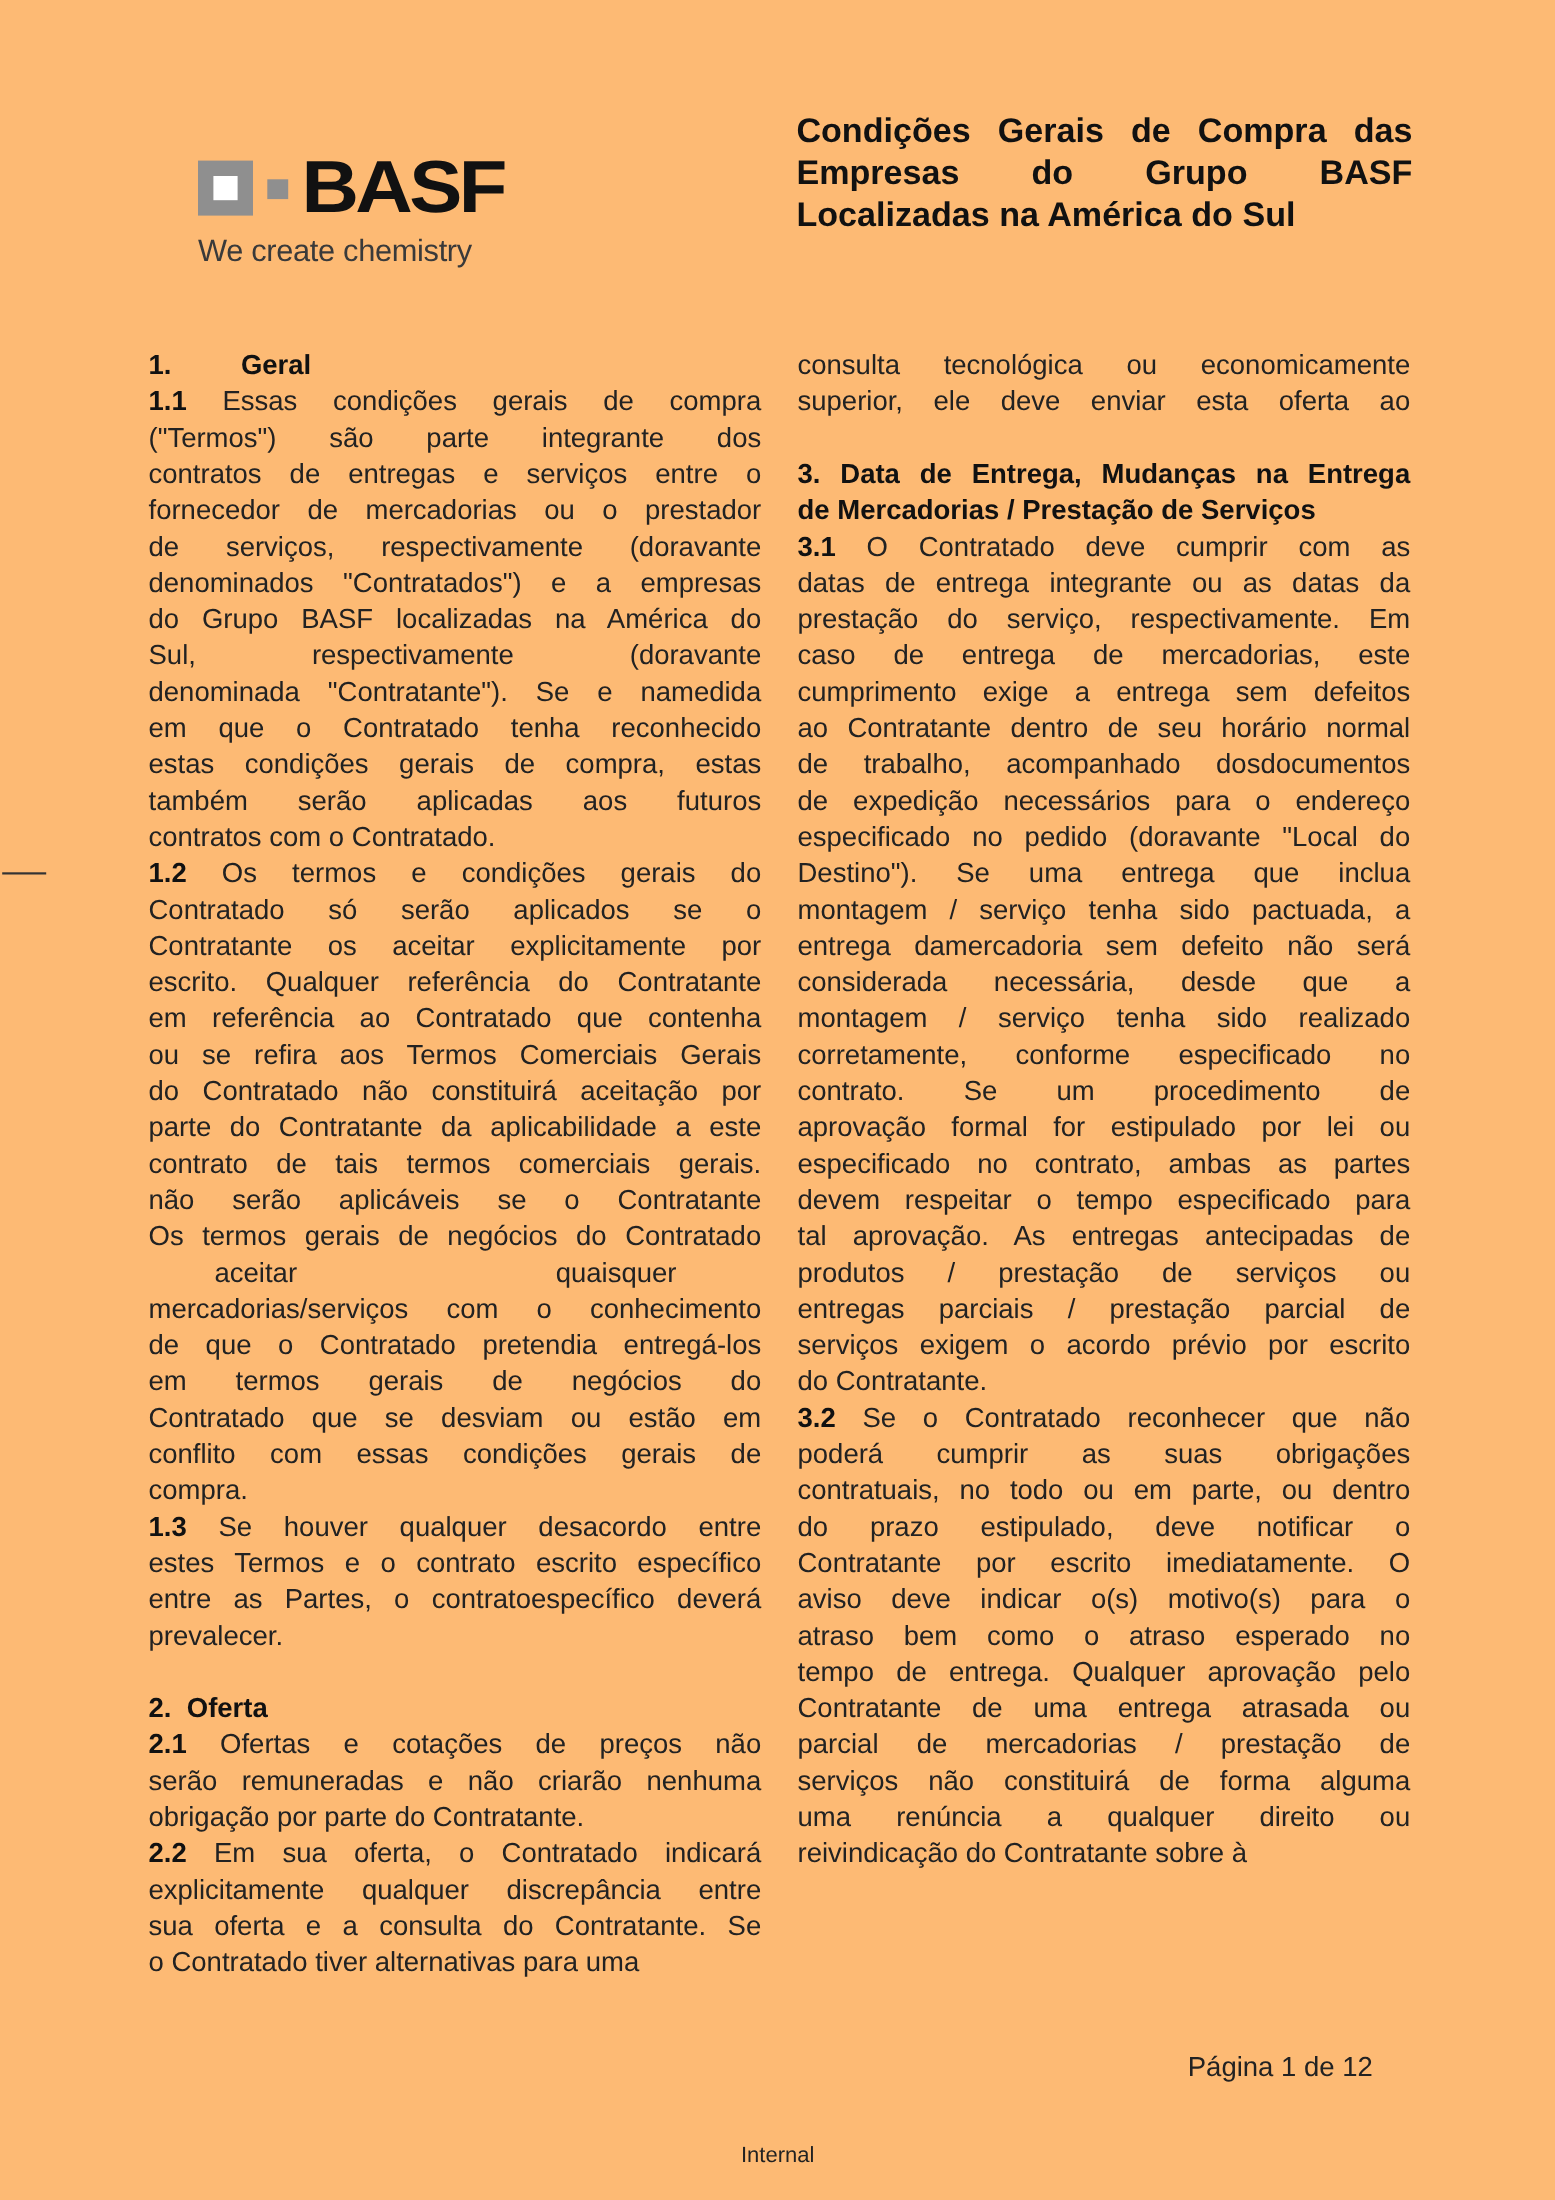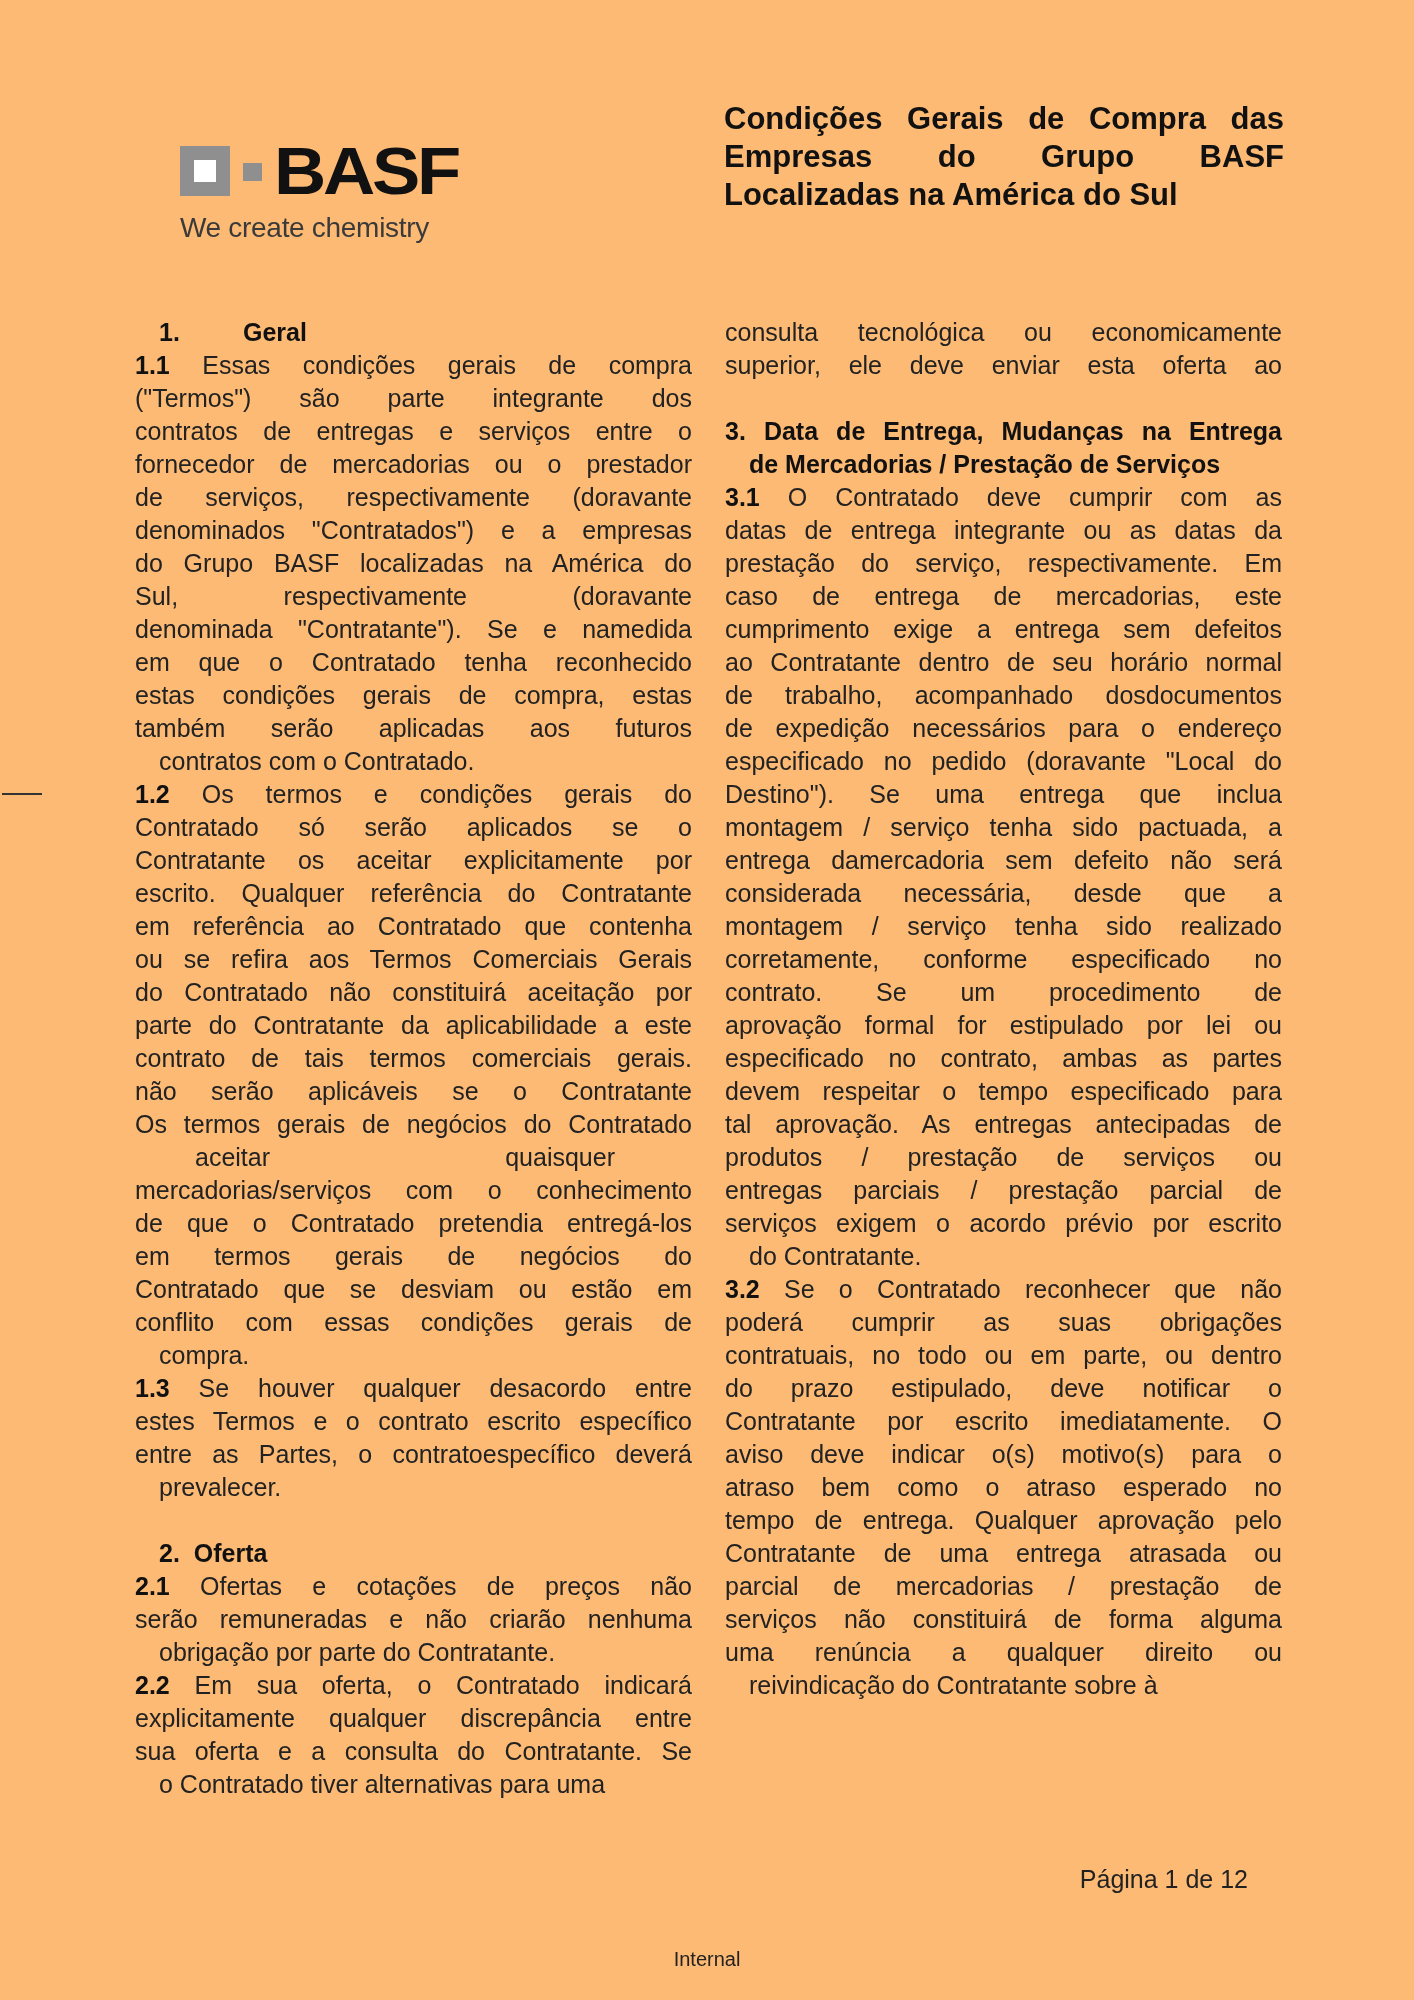--- a/index.html
+++ b/index.html
@@ -19,21 +19,21 @@
   
   .title { position: absolute; left: 724px; top: 100px; width: 560px; font-weight: bold; font-size: 31px; line-height: 38px; color: #111; }
   .title .tline { display: block; text-align: justify; text-align-last: justify; white-space: nowrap; }
   .title .tline.last { text-align-last: left; }
 
   
   .col { position: absolute; top: 316px; width: 557px; font-size: 25px; line-height: 33px; color: #222; }
   .col.left { left: 135px; }
   .col.right { left: 725px; }
   .ln { display: block; text-align: justify; text-align-last: justify; white-space: nowrap; height: 33px; overflow: visible; }
-  .ln.end { text-align-last: left; margin-left: 24px; }
+  .ln.end { text-align-last: left; }
   .ln.blank { height: 33px; }
   .b { font-weight: bold; color: #111; }
   .heading { font-weight: bold; color: #111; }
   .tab1 { display: inline-block; width: 84px; }
 
   
   .margin-mark { position: absolute; left: 2px; top: 793px; width: 40px; height: 2px; background: #333; }
 
   
   .footer-page { position: absolute; left: 0; width: 1208px; top: 1865px; text-align: right; font-size: 25px; color: #222; padding-left: 40px; }

